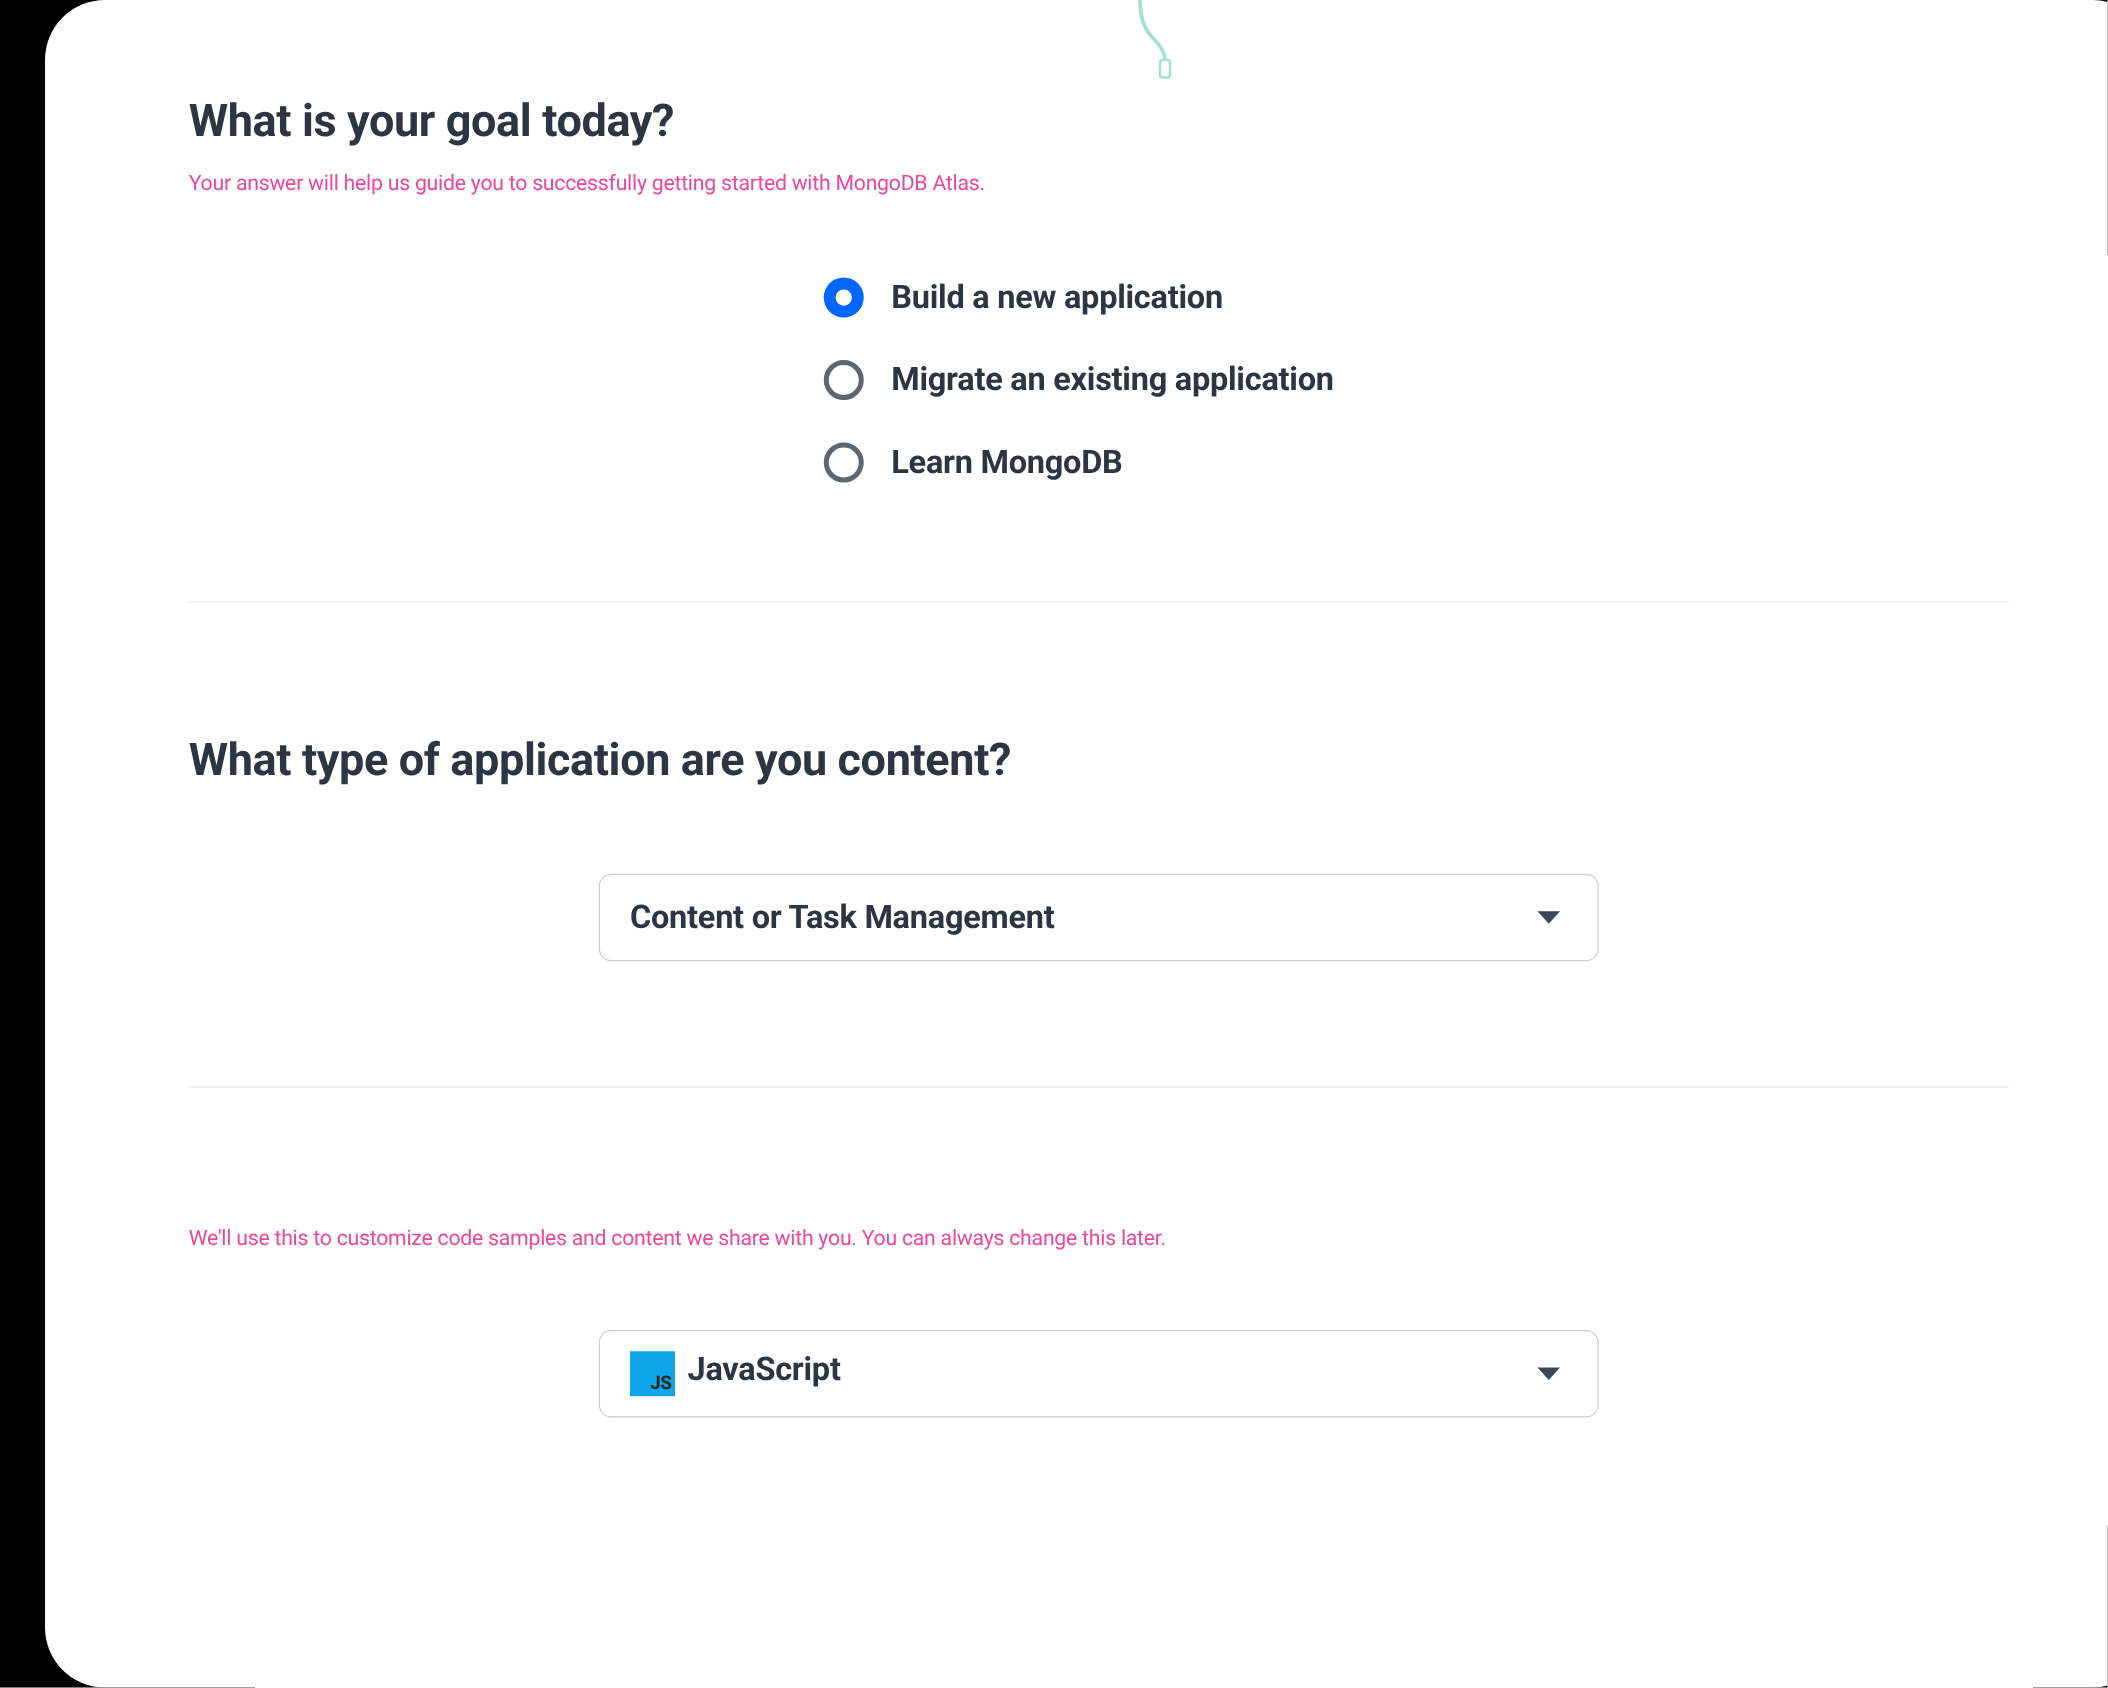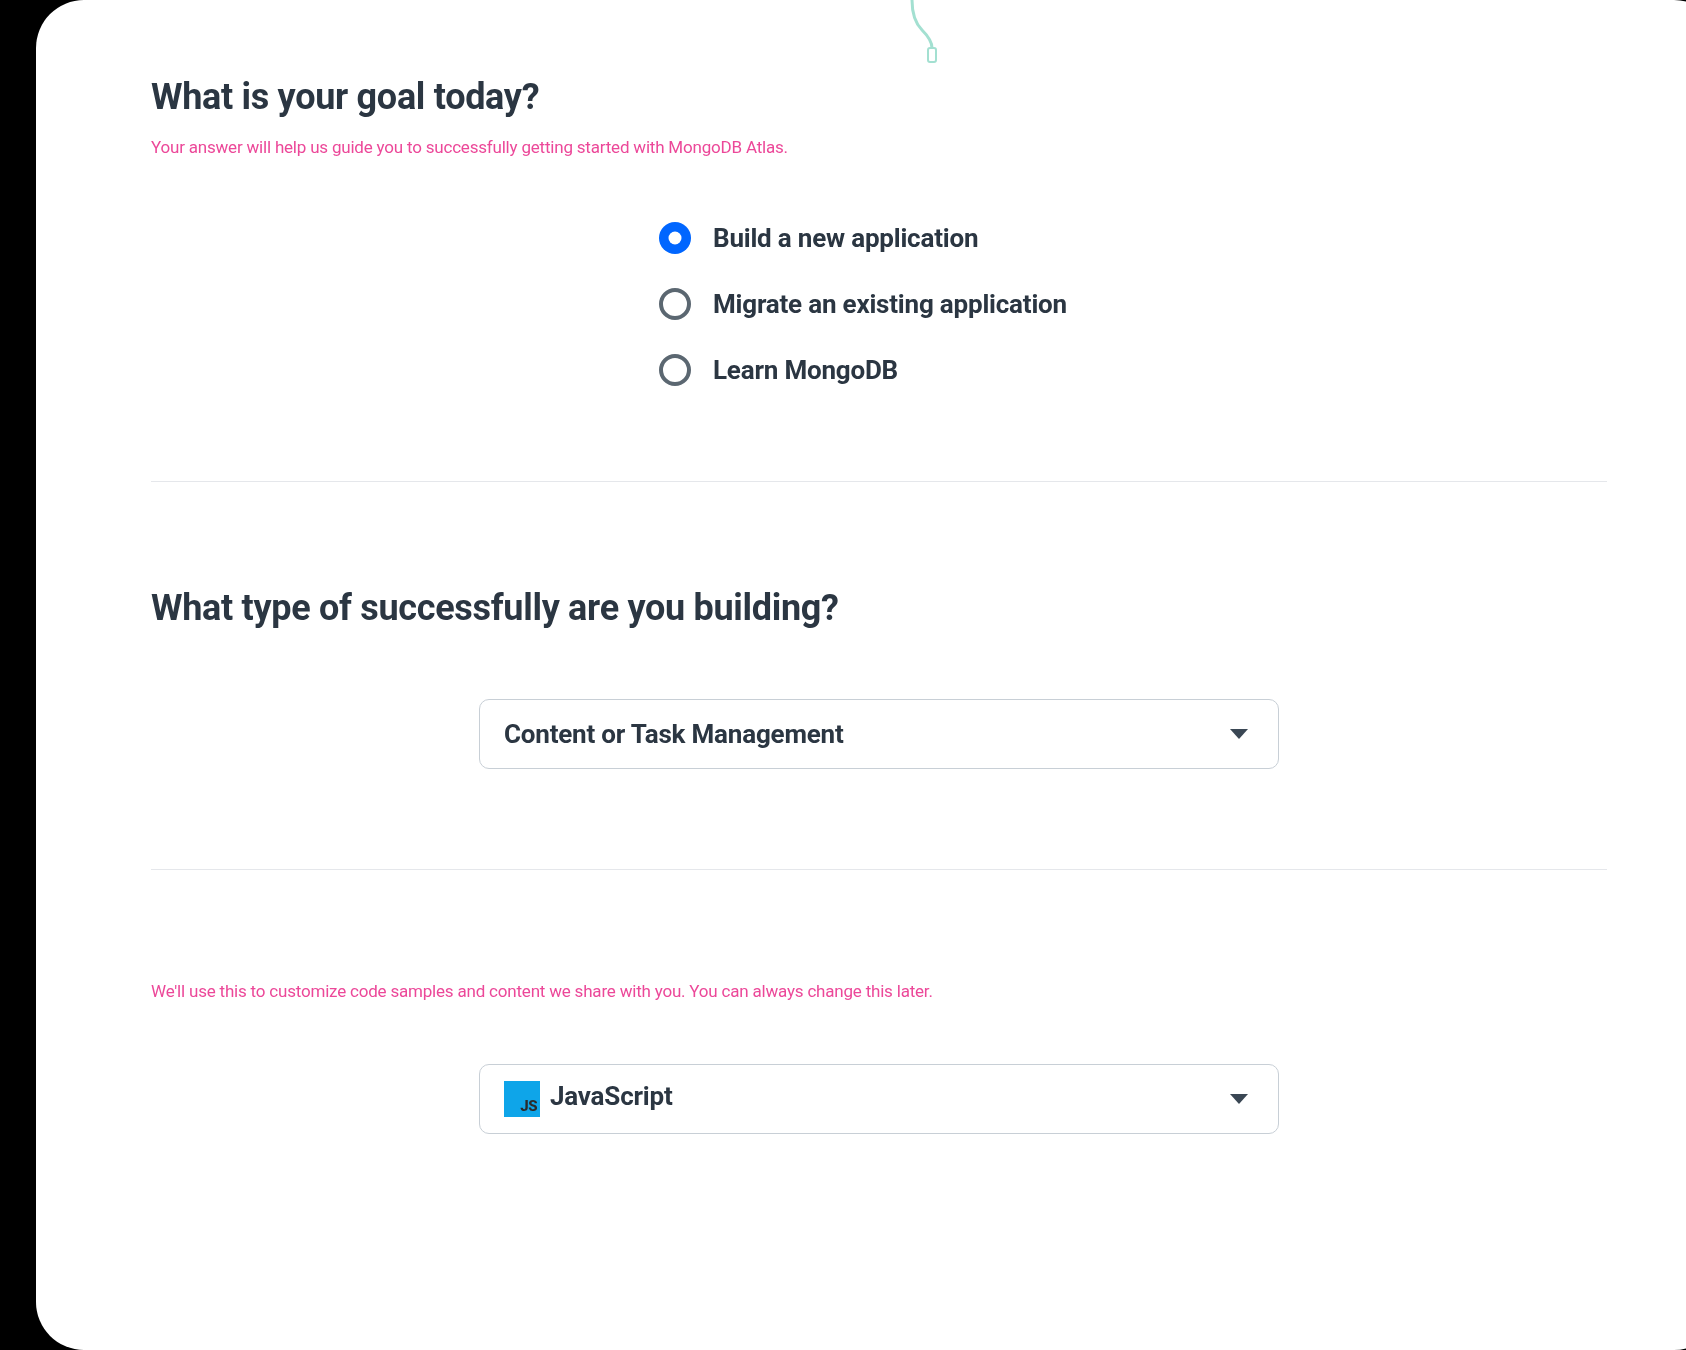--- a/index.html
+++ b/index.html
@@ -193,21 +193,21 @@
         <div class="radio-item">
           <span class="radio-circle unselected"></span>
           <span class="radio-label">Learn MongoDB</span>
         </div>
       </div>
     </div>
 
     <div class="divider"></div>
 
     <div class="section">
-      <h2 class="section-title">What type of successfully are you building?</h2>
+      <h2 class="section-title">What type of application are you content?</h2>
 
       <div class="select-wrap">
         <div class="select">
           <div class="select-left">
             <span class="select-value">Content or Task Management</span>
           </div>
           <span class="caret"></span>
         </div>
       </div>
     </div>

